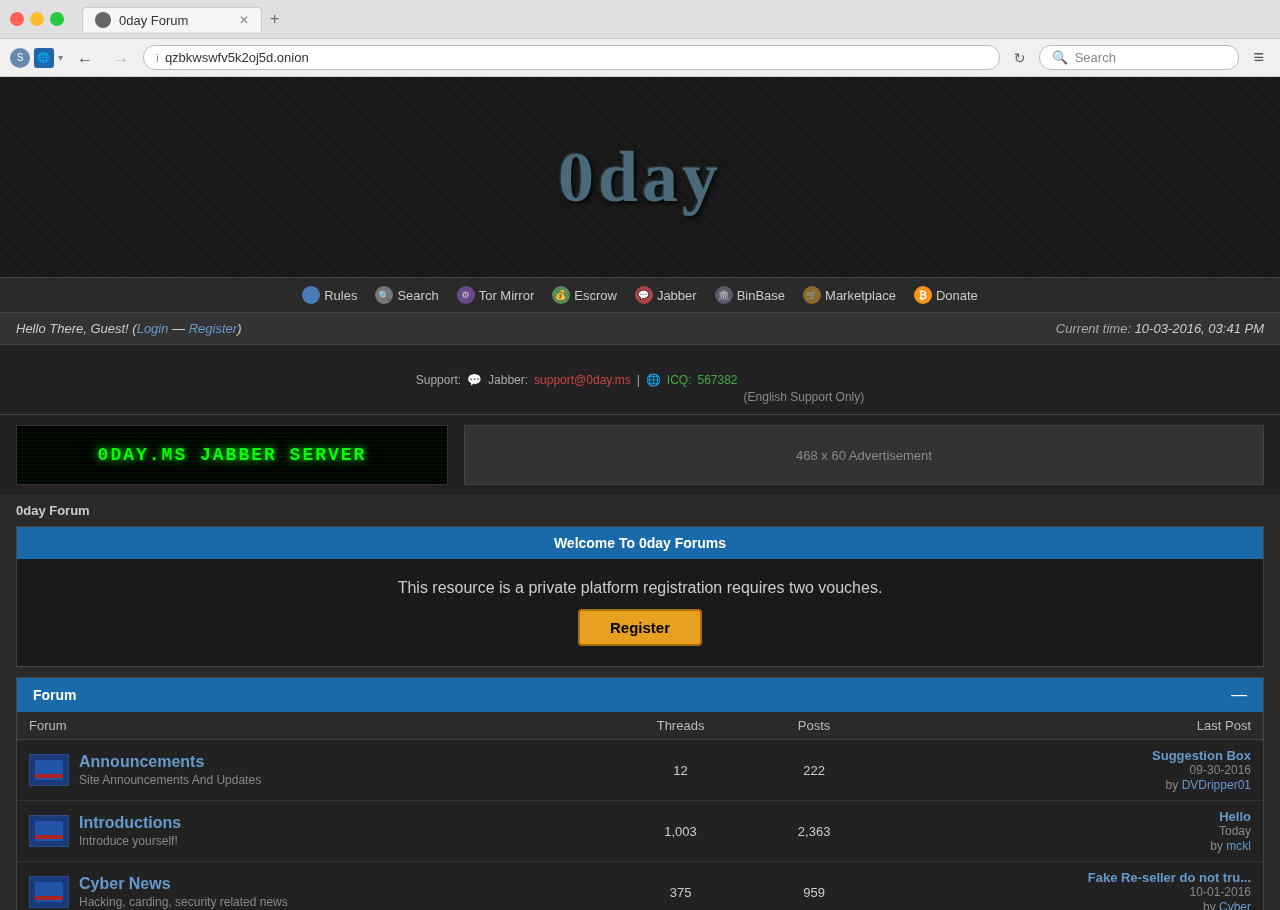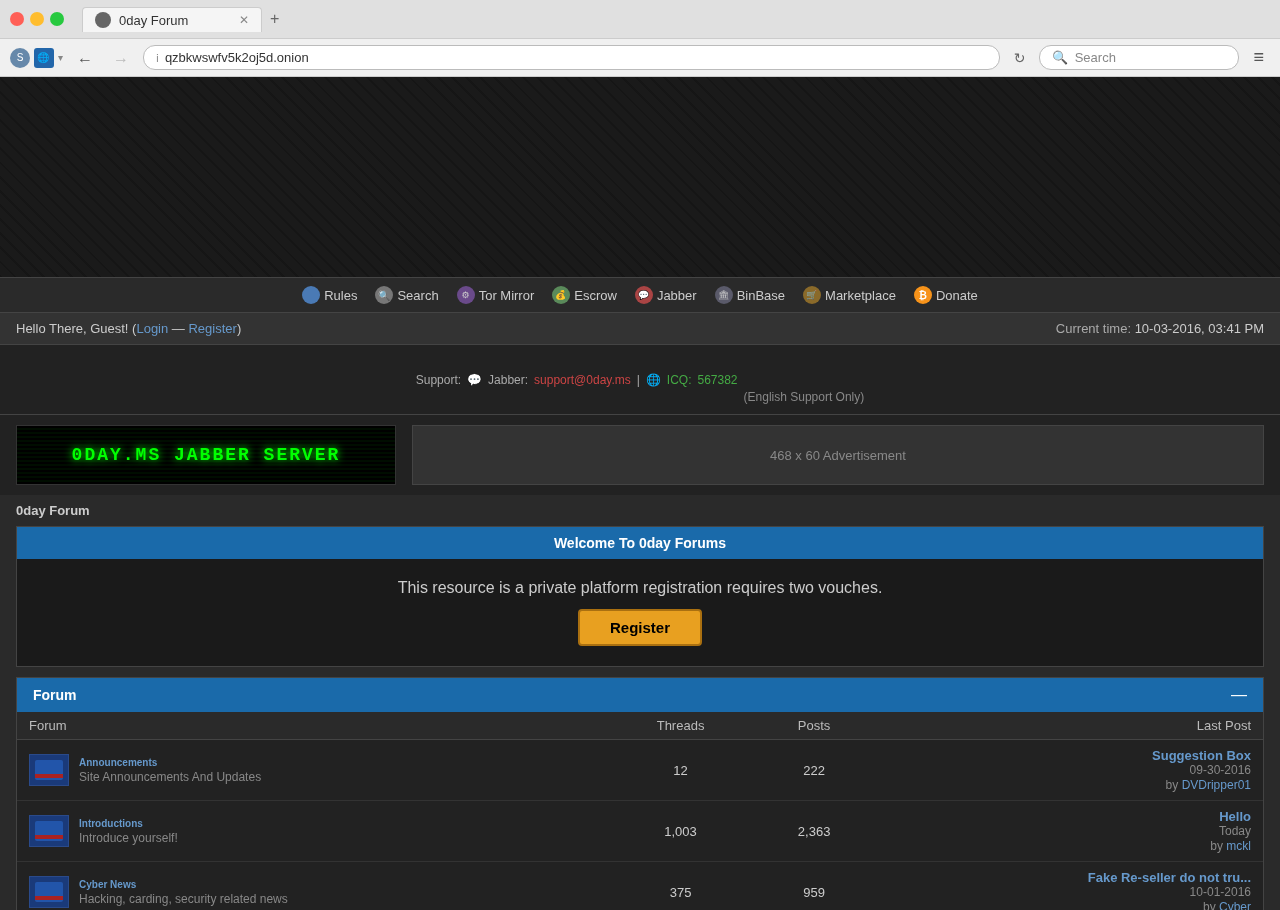--- a/index.html
+++ b/index.html
@@ -40,38 +40,38 @@
     .nav-icon { width: 18px; height: 18px; border-radius: 50%; display: inline-block; }
     .nav-icon-blue { background: #4a7ab5; }
     .nav-icon-gray { background: #888; }
     .nav-icon-green { background: #5a8a5a; }
     .nav-icon-red { background: #aa4444; }
     .nav-icon-btc { background: #f7931a; border-radius: 50%; display: inline-flex; align-items: center; justify-content: center; color: white; font-size: 10px; font-weight: bold; }
 
     .site-body { background: #2a2a2a; min-height: 600px; }
 
     
-    .info-bar { background: #333; padding: 8px 16px; display: flex; justify-content: space-between; align-items: center; border-bottom: 1px solid #444; }
+    .info-bar { background: #333; padding: 8px 16px; display: flex; justify-content: space-between; align-items: center; border-bottom: 1px solid #444; font-style: italic; }
     .info-bar-left { color: #ccc; font-size: 13px; }
     .info-bar-left a { color: #6699cc; text-decoration: none; }
     .info-bar-right { color: #ccc; font-size: 13px; }
     .time-label { color: #aaa; margin-top: 34px; }
 
     
     .domains-bar { background: #222; padding: 10px 16px; text-align: center; border-bottom: 1px solid #444; }
     .domains-title { color: #ccc; font-size: 14px; margin-bottom: 4px; }
     .domain-link { color: #5588cc; text-decoration: underline; }
     .support-line { color: #aaa; font-size: 12px; display: flex; align-items: center; justify-content: center; gap: 6px; }
     .jabber-link { color: #cc4444; }
     .icq-link { color: #44aa44; }
     .support-note { color: #888; margin-top: 35px; }
 
     
     .banner-area { display: flex; align-items: center; padding: 10px 16px; gap: 16px; background: #222; }
-    .jabber-banner { background: #000; border: 1px solid #333; padding: 0; width: 380px; height: 60px; display: flex; align-items: center; justify-content: center; overflow: hidden; position: relative; }
+    .jabber-banner { background: #000; border: 1px solid #333; padding: 0; width: 432px; height: 60px; display: flex; align-items: center; justify-content: center; overflow: hidden; position: relative; }
     .jabber-banner-bg { position: absolute; top: 0; left: 0; right: 0; bottom: 0; background: #000; }
     .jabber-banner-text { position: relative; z-index: 1; color: #00ff00; font-size: 18px; font-family: 'Courier New', monospace; font-weight: bold; text-shadow: 0 0 8px #00ff00; letter-spacing: 2px; }
     .jabber-banner-matrix { position: absolute; top: 0; left: 0; right: 0; bottom: 0; background: repeating-linear-gradient(0deg, transparent, transparent 2px, rgba(0,255,0,0.05) 2px, rgba(0,255,0,0.05) 4px); }
     .ad-banner { flex: 1; background: #333; border: 1px solid #444; height: 60px; display: flex; align-items: center; justify-content: center; color: #888; font-size: 13px; }
 
     
     .breadcrumb-bar { padding: 8px 16px; background: #2a2a2a; color: #ccc; font-size: 13px; font-weight: bold; }
 
     
     .welcome-box { margin: 0 16px 10px; border: 1px solid #444; background: #222; }
@@ -92,21 +92,21 @@
     .forum-table th { padding: 6px 12px; text-align: left; color: #bbb; font-size: 13px; font-weight: normal; }
     .forum-table th.num { text-align: center; }
     .forum-table tbody tr { border-bottom: 1px solid #333; }
     .forum-table td { padding: 8px 12px; vertical-align: middle; }
     .forum-table td.num { text-align: center; color: #ccc; }
 
     .forum-row-left { display: flex; align-items: center; gap: 10px; }
     .forum-icon { width: 40px; height: 32px; background: #1a3a7a; border: 1px solid #2a4a8a; display: flex; align-items: center; justify-content: center; flex-shrink: 0; }
     .forum-icon-card { width: 28px; height: 20px; background: #2255aa; border-radius: 2px; position: relative; }
     .forum-icon-card::after { content: ''; position: absolute; bottom: 2px; left: 0; right: 0; height: 4px; background: #aa2222; }
-    .forum-name { color: #6699cc; font-weight: bold; font-size: 10px; text-decoration: none; cursor: pointer; }
+    .forum-name { color: #6699cc; font-weight: bold; font-size: 16px; text-decoration: none; cursor: pointer; }
     .forum-desc { color: #888; font-size: 12px; margin-top: 2px; }
 
     .last-post-cell { text-align: right; }
     .last-post-title { color: #6699cc; font-weight: bold; font-size: 13px; }
     .last-post-date { color: #888; font-size: 12px; }
     .last-post-by { color: #888; font-size: 12px; }
     .last-post-user { color: #6699cc; font-size: 12px; }
   </style>
 </head>
 <body>
@@ -143,20 +143,21 @@
     <div class="search-bar">
       <span>🔍</span>
       <span style="color:#888;">Search</span>
     </div>
     <button class="menu-btn">≡</button>
   </div>
 </div>
 
 <div class="site-header">
   <div class="site-header-bg"></div>
+  <div class="site-logo">0day</div>
 </div>
 
 <div class="site-nav">
   <a class="nav-item">
     <span class="nav-icon nav-icon-blue"></span>
     <span>Rules</span>
   </a>
   <a class="nav-item">
     <span class="nav-icon nav-icon-gray" style="background:#777;display:inline-flex;align-items:center;justify-content:center;font-size:10px;">🔍</span>
     <span>Search</span>

